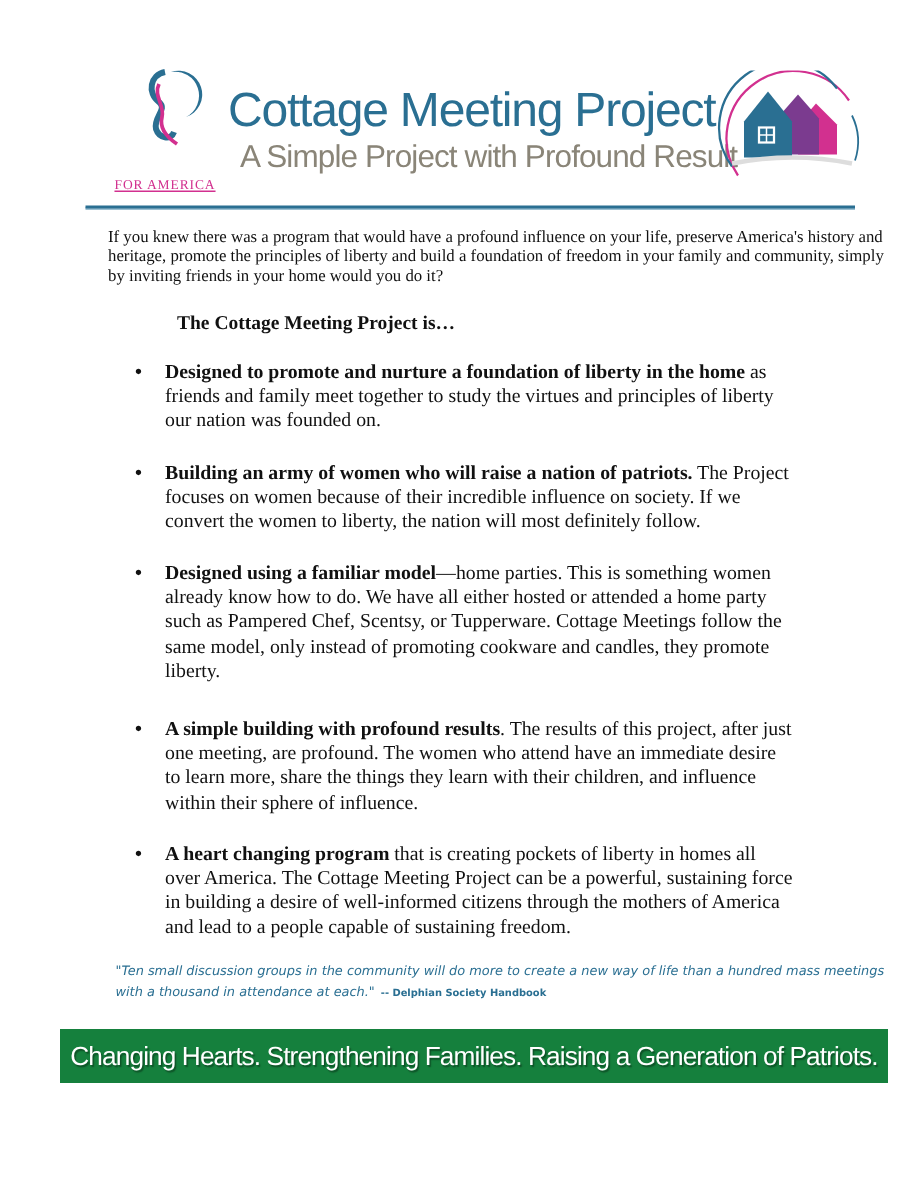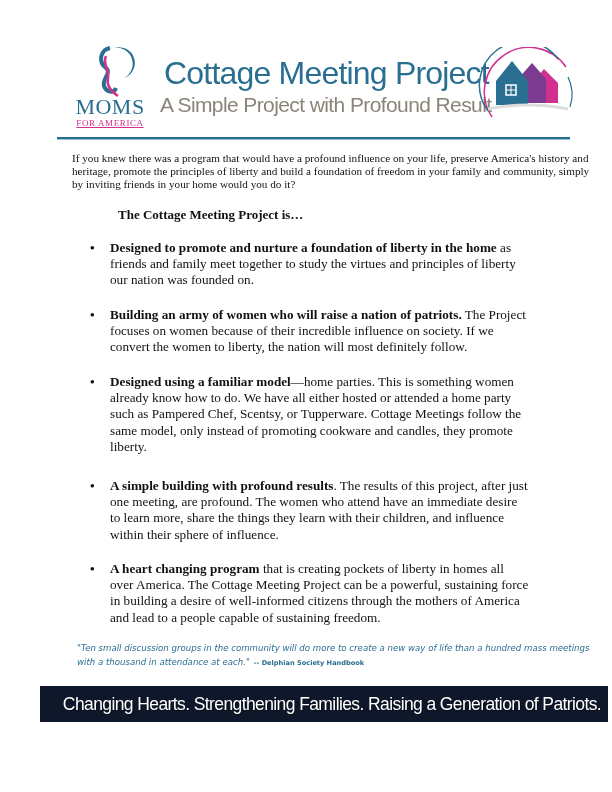--- a/index.html
+++ b/index.html
@@ -11,21 +11,21 @@
   .logo-moms svg { position: absolute; left: 10px; top: 0; }
   .moms-word {
     position: absolute; left: 0; top: 50px; width: 80px; text-align: center;
     font-family: "Liberation Serif", serif; font-size: 22px; color: #2a6f92; letter-spacing: 0.5px;
   }
   .moms-sub {
     position: absolute; left: 0; top: 74px; width: 80px; text-align: center;
     font-family: "Liberation Serif", serif; font-size: 9px; color: #d2308f; letter-spacing: 0.6px; text-decoration: underline;
   }
   .title {
-    position: absolute; left: 164px; top: 55px;
+    position: absolute; left: 152px; top: 55px;
     font-family: "Liberation Sans", sans-serif; font-size: 32px; color: #2a6f92;
     letter-spacing: -0.8px; white-space: nowrap;
   }
   .subtitle {
     position: absolute; left: 160px; top: 93px;
     font-family: "Liberation Sans", sans-serif; font-size: 21px; color: #8a8578;
     letter-spacing: -0.6px; white-space: nowrap;
   }
   .logo-house { position: absolute; left: 478px; top: 47px; width: 100px; height: 80px; }
   .divider {
@@ -47,41 +47,40 @@
   .bullet .dot { position: absolute; left: 0; top: 0; font-weight: bold; }
   .bullet .txt { margin-left: 20px; display: block; }
   .bullet b { font-weight: bold; }
   .quote {
     position: absolute; left: 77px; top: 641px; width: 530px;
     font-family: "DejaVu Sans", sans-serif; font-style: italic; font-size: 8.6px; line-height: 14px;
     color: #2a6f92;
   }
   .quote .src { font-style: normal; font-weight: bold; font-size: 6.6px; margin-left: 4px; }
   .banner {
-    position: absolute; left: 40px; top: 686px; width: 552px; height: 36px; background: #0f172a;
-    display: flex; align-items: center; justify-content: center; padding-left: 16px;
+    position: absolute; left: 40px; top: 686px; width: 552px; height: 36px; background: #15803d;
+    display: flex; align-items: center; justify-content: center;
   }
   .banner span {
     font-family: "Liberation Sans", sans-serif; font-size: 17.5px; color: #ffffff; letter-spacing: -0.6px;
     text-shadow: 1px 1px 1px rgba(0,0,0,0.4); white-space: nowrap;
   }
 </style>
 </head>
 <body>
 
 <div class="logo-moms">
   <svg width="60" height="56" viewBox="0 0 60 56">
     <path d="M30 4 C20 6 18 18 26 24 C32 29 22 34 24 42 C26 48 34 50 36 44" fill="none" stroke="#2a6f92" stroke-width="4"></path>
     <path d="M26 12 C22 20 30 26 28 34 C26 42 32 48 38 52" fill="none" stroke="#d2308f" stroke-width="2.5"></path>
     <path d="M34 4 A16 16 0 0 1 44 34 A12 12 0 0 0 34 4 Z" fill="#2a6f92"></path>
     <circle cx="40" cy="12" r="1.2" fill="#fff"></circle>
     <circle cx="44" cy="18" r="1.2" fill="#fff"></circle>
     <circle cx="44" cy="25" r="1.2" fill="#fff"></circle>
   </svg>
-  <div class="moms-word">MOMS</div>
   <div class="moms-sub">FOR AMERICA</div>
 </div>
 
 <div class="title">Cottage Meeting Project</div>
 <div class="subtitle">A Simple Project with Profound Result</div>
 
 <div class="logo-house">
   <svg width="100" height="80" viewBox="0 0 100 80">
     <path d="M14 70 A42 42 0 0 1 88 20" fill="none" stroke="#d2308f" stroke-width="1.5"></path>
     <path d="M10 64 A40 40 0 0 1 80 12" fill="none" stroke="#2a6f92" stroke-width="1.5"></path>

